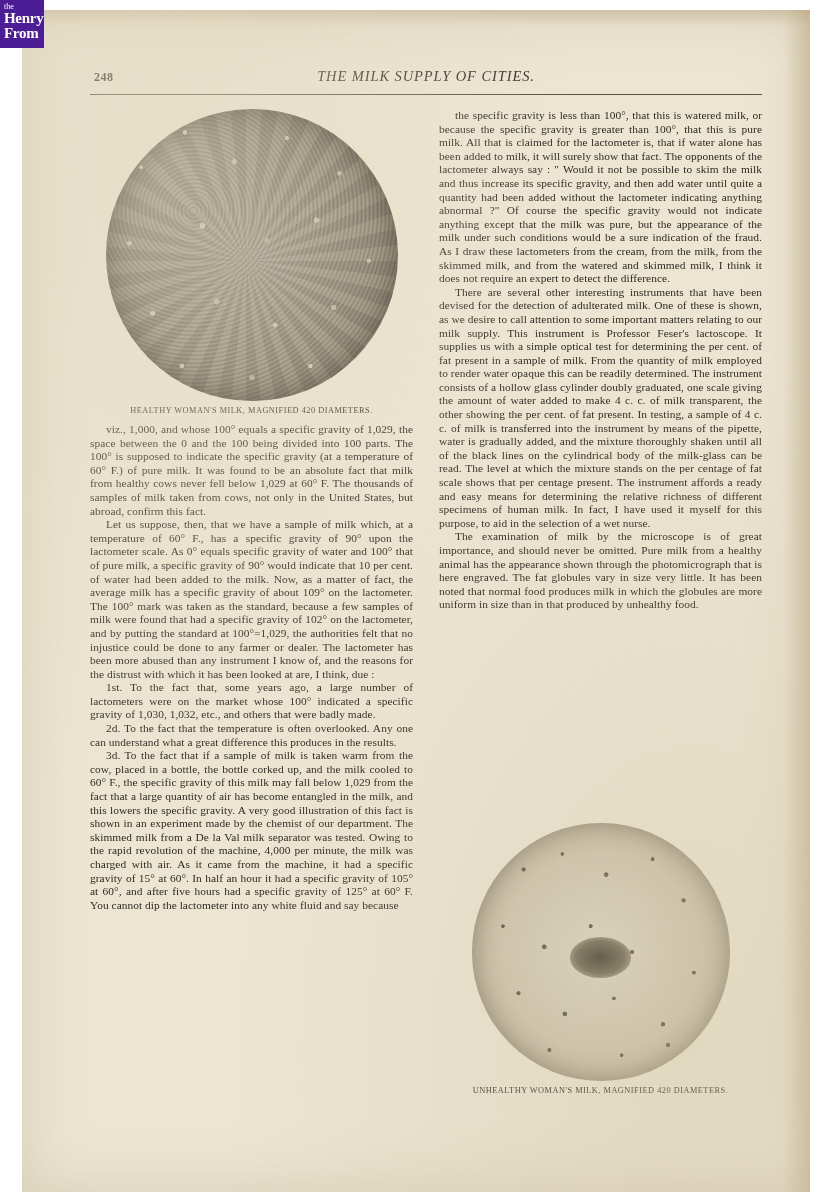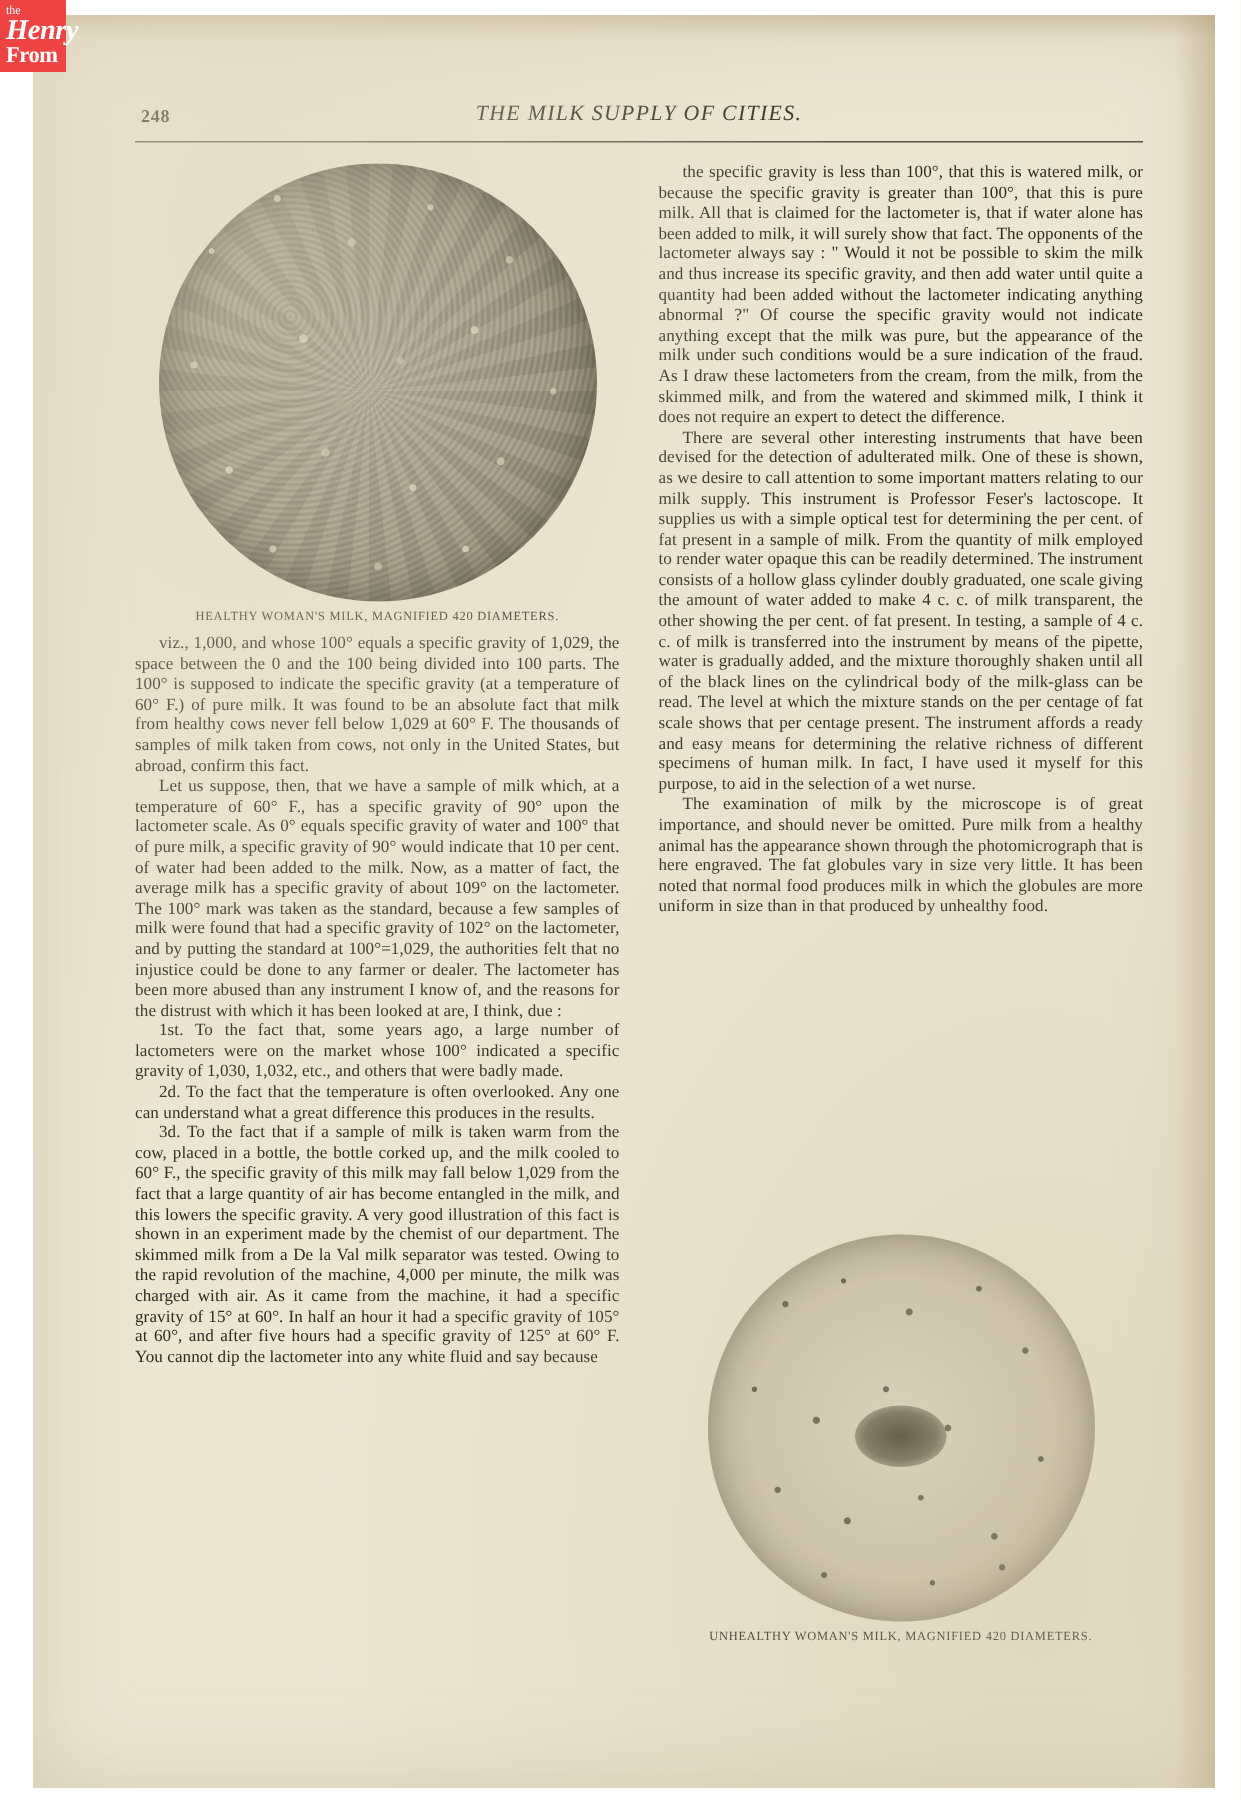--- a/index.html
+++ b/index.html
@@ -52,30 +52,30 @@
     background: linear-gradient(to bottom, rgba(178,160,120,0.40) 0%, rgba(178,160,120,0) 100%);
   }
 
   
   .logo {
     position: absolute;
     left: 0px;
     top: 0px;
     width: 44px;
     height: 48px;
-    background: #ef4444;
+    background: #4c1d95;
     color: #ffffff;
     font-family: "Liberation Serif", serif;
     line-height: 1.0;
     padding: 3px 2px 0 4px;
     box-sizing: border-box;
     z-index: 20;
   }
   .logo .l1 { font-size: 8px; display:block; }
-  .logo .l2 { font-size: 19px; font-weight: bold; display:block; letter-spacing: -0.3px; font-style: italic;}
+  .logo .l2 { font-size: 15px; font-weight: bold; display:block; letter-spacing: -0.3px;}
   .logo .l3 { font-size: 15px; font-weight: bold; display:block; letter-spacing: -0.3px;}
 
   
   .content {
     position: absolute;
     left: 68px;
     top: 58px;
     width: 672px;
     height: 1098px;
   }

